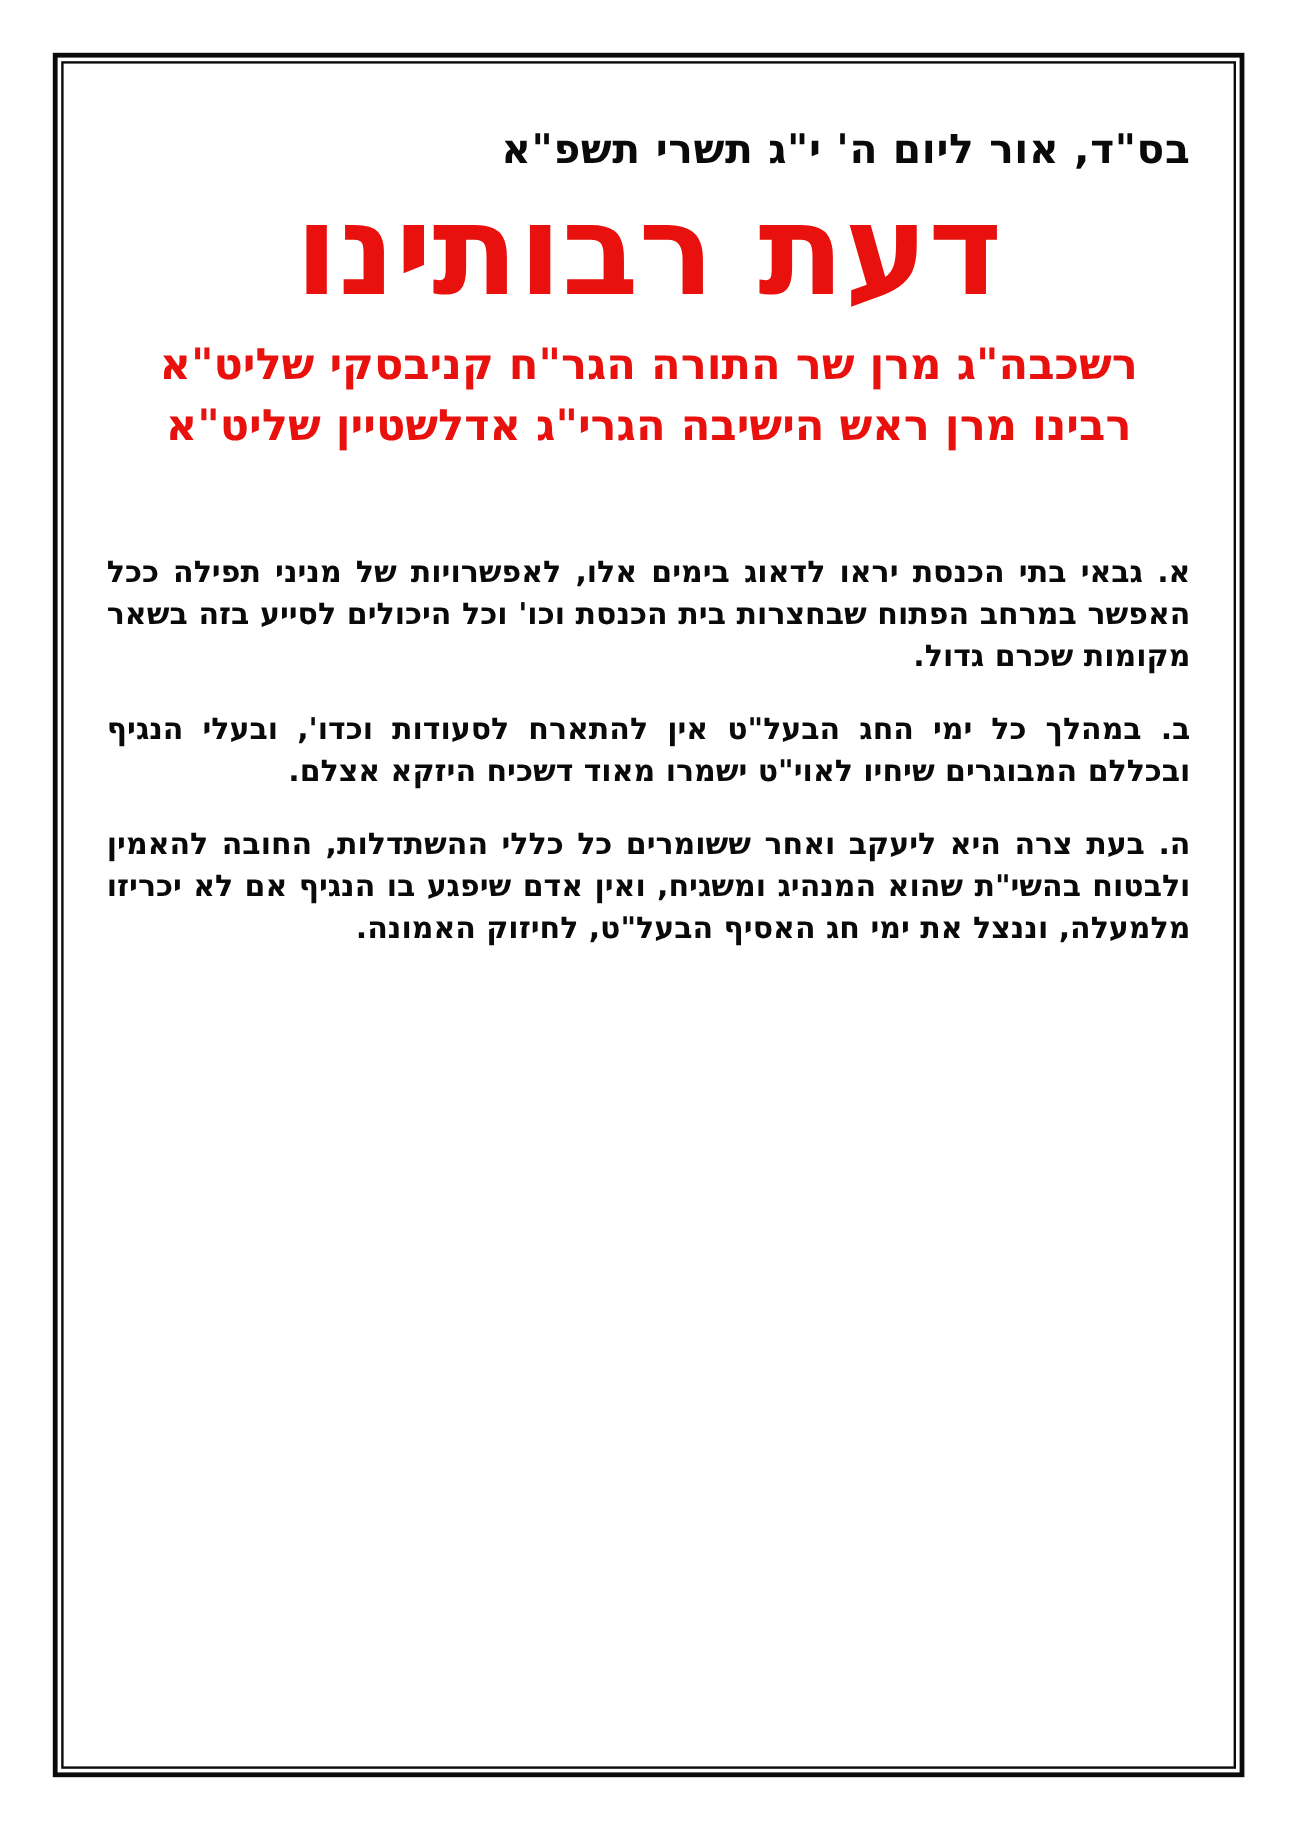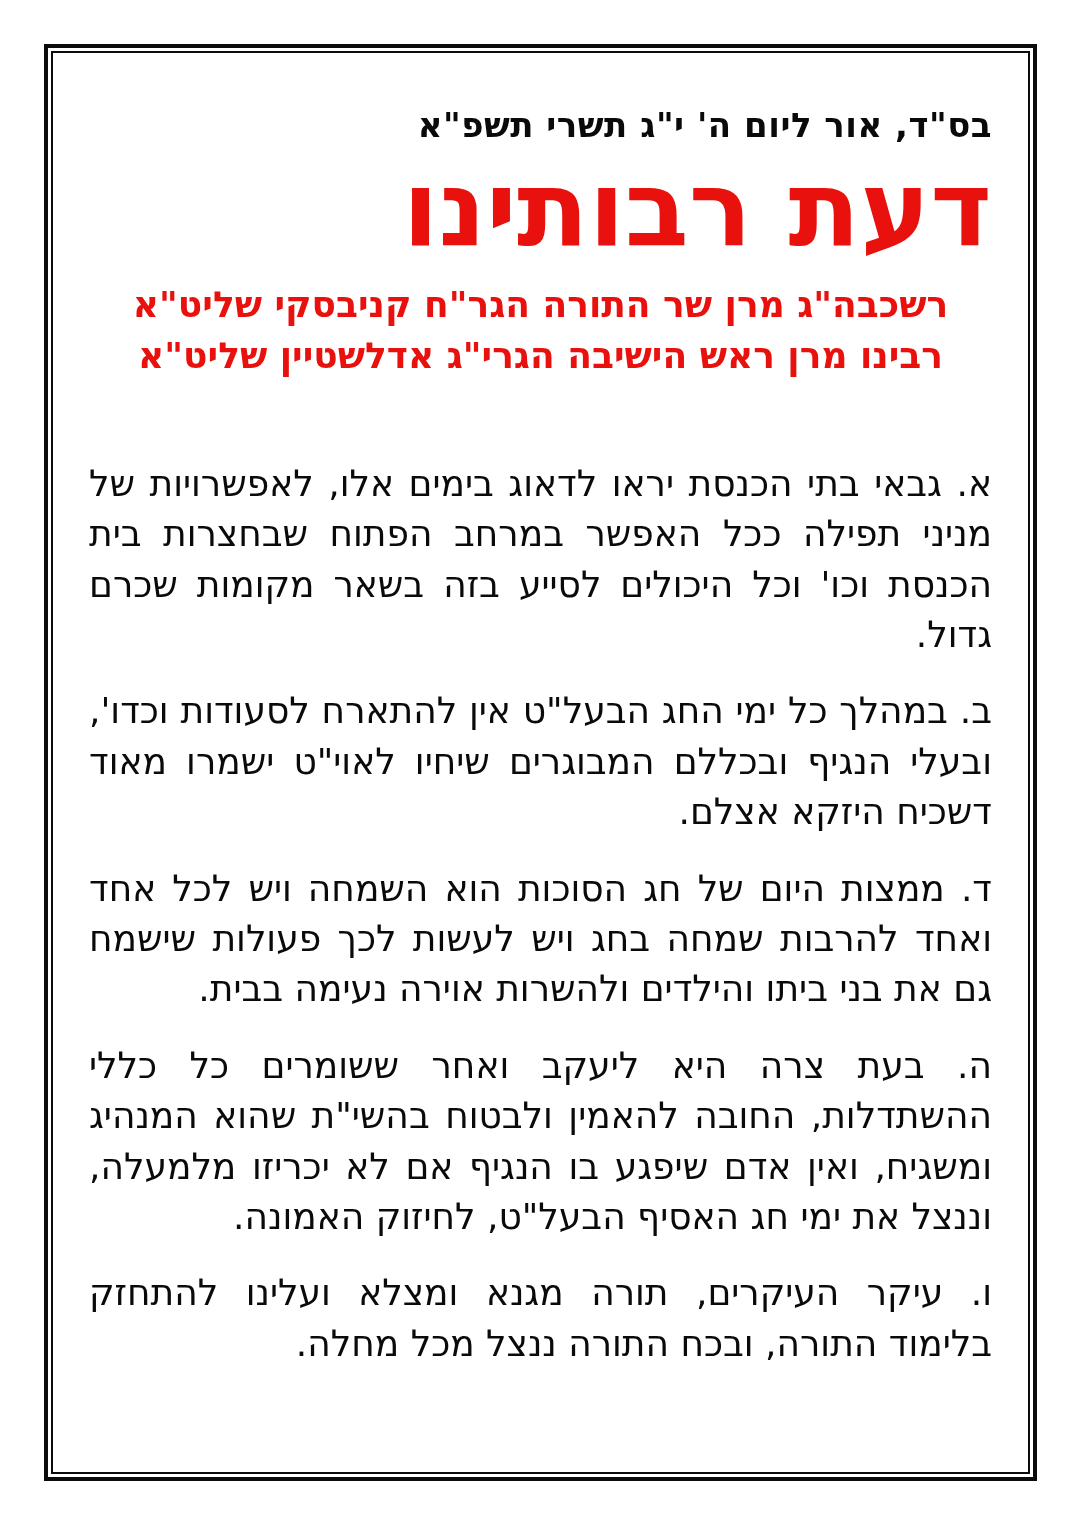--- a/index.html
+++ b/index.html
@@ -43,42 +43,42 @@
     direction: rtl;
     text-align: right;
     font-size: 34px;
     font-weight: bold;
     margin-top: 52px;
     letter-spacing: 0.5px;
     white-space: nowrap;
   }
   .main-title {
     direction: rtl;
-    text-align: right;
+    text-align: center;
     color: var(--title-red);
     font-size: 105px;
     font-weight: bold;
     line-height: 1.12;
     margin: 6px 0 10px 0;
   }
   .subtitle {
     direction: rtl;
     text-align: center;
     color: var(--title-red);
     font-size: 36px;
     font-weight: bold;
     line-height: 1.42;
     margin-top: 10px;
   }
   .body-text {
     direction: rtl;
     text-align: justify;
     text-align-last: right;
-    font-size: 36px;
-    font-weight: normal;
+    font-size: 25px;
+    font-weight: bold;
     line-height: 1.4;
     margin-top: 78px;
   }
   .body-text p {
     margin: 0 0 26px 0;
   }
 </style>
 </head>
 <body>
 
@@ -90,19 +90,17 @@
     <h1 class="main-title">דעת רבותינו</h1>
 
     <div class="subtitle">
       <div>רשכבה"ג מרן שר התורה הגר"ח קניבסקי שליט"א</div>
       <div>רבינו מרן ראש הישיבה הגרי"ג אדלשטיין שליט"א</div>
     </div>
 
     <div class="body-text">
       <p>א. גבאי בתי הכנסת יראו לדאוג בימים אלו, לאפשרויות של מניני תפילה ככל האפשר במרחב הפתוח שבחצרות בית הכנסת וכו' וכל היכולים לסייע בזה בשאר מקומות שכרם גדול.</p>
       <p>ב. במהלך כל ימי החג הבעל"ט אין להתארח לסעודות וכדו', ובעלי הנגיף ובכללם המבוגרים שיחיו לאוי"ט ישמרו מאוד דשכיח היזקא אצלם.</p>
-      <p>ד. ממצות היום של חג הסוכות הוא השמחה ויש לכל אחד ואחד להרבות שמחה בחג ויש לעשות לכך פעולות שישמח גם את בני ביתו והילדים ולהשרות אוירה נעימה בבית.</p>
       <p>ה. בעת צרה היא ליעקב ואחר ששומרים כל כללי ההשתדלות, החובה להאמין ולבטוח בהשי"ת שהוא המנהיג ומשגיח, ואין אדם שיפגע בו הנגיף אם לא יכריזו מלמעלה, וננצל את ימי חג האסיף הבעל"ט, לחיזוק האמונה.</p>
-      <p>ו. עיקר העיקרים, תורה מגנא ומצלא ועלינו להתחזק בלימוד התורה, ובכח התורה ננצל מכל מחלה.</p>
     </div>
 
   </div>
 </div>
 
 </body></html>

